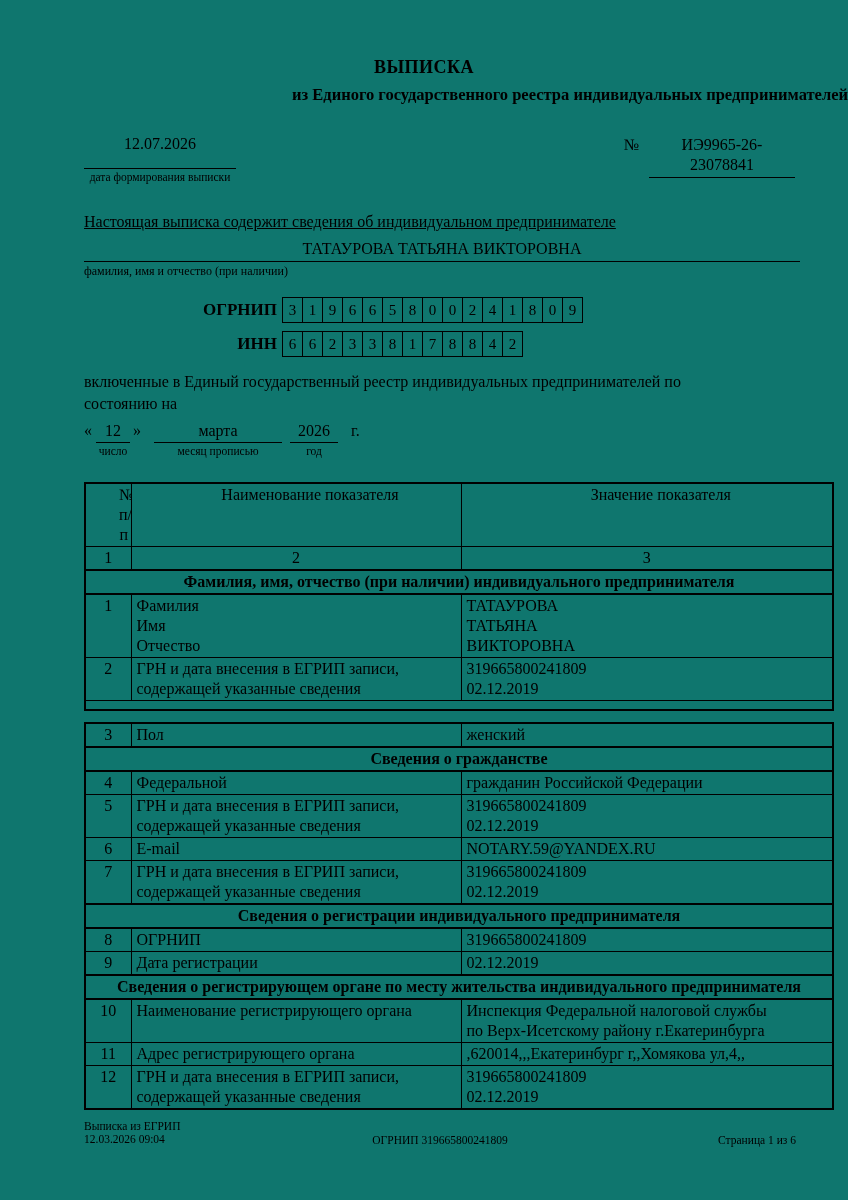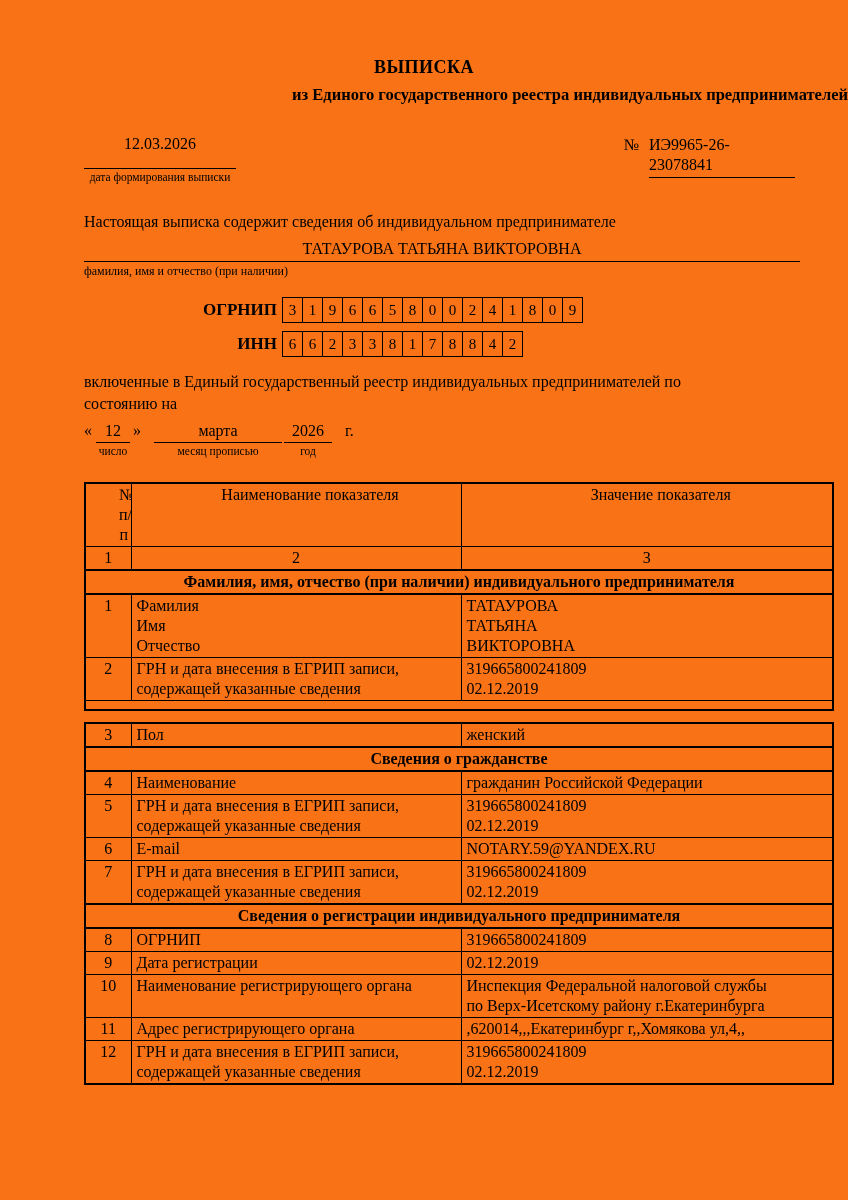--- a/index.html
+++ b/index.html
@@ -1,31 +1,31 @@
 <!DOCTYPE html>
 <html><head>
 <meta charset="utf-8">
 <style>
   * { margin:0; padding:0; box-sizing:border-box; }
   html,body { width:848px; height:1200px; background:#ffffff; overflow:hidden; }
   body { font-family:"Liberation Serif", serif; color:#000; }
-  .page { position:relative; width:848px; height:1200px; background:#f97316; }
+  .page { position:relative; width:848px; height:1200px; background:#0f766e; }
 
   .title { text-align:center; padding-top:57px; font-size:18px; font-weight:bold; letter-spacing:.5px; }
   .subtitle { text-align:right; font-size:16.5px; font-weight:bold; margin-top:7px; }
 
   .meta-row { display:flex; justify-content:space-between; margin:30px 53px 0 84px; }
   .date-block { width:152px; }
   .date-value { text-align:center; font-size:16px; padding-bottom:15px; border-bottom:1px solid #000; }
   .date-caption { text-align:center; font-size:11.5px; padding-top:2px; }
   .number-block { display:flex; align-items:flex-start; }
   .number-sign { font-size:16px; margin-right:10px; padding-top:1px; }
-  .number-lines { width:146px; border-bottom:1px solid #000; text-align:left; font-size:16px; line-height:20px; padding-bottom:2px; }
-
-  .intro { margin:30px 48px 0 84px; font-size:16px; }
+  .number-lines { width:146px; border-bottom:1px solid #000; text-align:center; font-size:16px; line-height:20px; padding-bottom:2px; }
+
+  .intro { margin:30px 48px 0 84px; font-size:16px;text-decoration:underline; }
 
   .name-block { margin:9px 48px 0 84px; }
   .name-value { text-align:center; font-size:16px; padding-bottom:3px; border-bottom:1px solid #000; }
   .name-caption { font-size:12px; padding-top:2px; }
 
   .codes { margin-top:18px; }
   .code-row { display:flex; align-items:center; margin-left:202px; }
   .code-row + .code-row { margin-top:8px; }
   .code-label { width:75px; text-align:right; font-weight:bold; font-size:17px; margin-right:5px; }
   .boxes { display:flex; }
@@ -34,21 +34,21 @@
 
   .included { margin:14px 48px 0 84px; font-size:16px; line-height:22px; white-space:pre-line; }
 
   .written-date { display:flex; align-items:flex-start; margin:7px 0 0 84px; font-size:16px; }
   .wd-col { display:flex; flex-direction:column; align-items:center; }
   .wd-value { font-size:16px; line-height:18px; padding-bottom:2px; border-bottom:1px solid #000; width:100%; text-align:center; }
   .wd-caption { font-size:11.5px; padding-top:2px; }
   .wd-quote { line-height:18px; }
   .wd-day { width:34px; margin:0 3px 0 4px; }
   .wd-month { width:128px; margin-left:13px; }
-  .wd-year { width:48px; margin-left:2px; }
+  .wd-year { width:48px; margin-left:8px; }
   .wd-g { margin-left:13px; line-height:18px; }
 
   table { border-collapse:collapse; width:704px; margin-left:84px; table-layout:fixed; }
   .tbl1 { margin-top:25px; }
   .tbl2 { margin-top:11px; }
   table { border:2px solid #000; }
   td { border:1px solid #000; font-size:16px; line-height:20px; padding:1px 5px; vertical-align:top; white-space:pre-line; overflow:hidden; }
   .c-num { width:46px; text-align:center; padding:1px 2px; }
   .c-name { width:330px; }
   .c-value { width:372px;margin-top:36px; }
@@ -65,21 +65,21 @@
 </head>
 <body>
 
 <div class="page">
 
   <div class="title">ВЫПИСКА</div>
   <div class="subtitle">из Единого государственного реестра индивидуальных предпринимателей</div>
 
   <div class="meta-row">
     <div class="date-block">
-      <div class="date-value">12.03.2026</div>
+      <div class="date-value">12.07.2026</div>
       <div class="date-caption">дата формирования выписки</div>
     </div>
     <div class="number-block">
       <span class="number-sign">№</span>
       <div class="number-lines"><span>ИЭ9965-26-</span><br><span>23078841</span></div>
     </div>
   </div>
 
   <div class="intro">Настоящая выписка содержит сведения об индивидуальном предпринимателе</div>
 
@@ -191,21 +191,21 @@
         <tr>
       <td class="c-num">3</td>
       <td class="c-name">Пол</td>
       <td class="c-value">женский</td>
     </tr>
     <tr class="section">
       <td colspan="3">Сведения о гражданстве</td>
     </tr>
     <tr>
       <td class="c-num">4</td>
-      <td class="c-name">Наименование</td>
+      <td class="c-name">Федеральной</td>
       <td class="c-value">гражданин Российской Федерации</td>
     </tr>
     <tr>
       <td class="c-num">5</td>
       <td class="c-name">ГРН и дата внесения в ЕГРИП записи,
 содержащей указанные сведения</td>
       <td class="c-value">319665800241809
 02.12.2019</td>
     </tr>
     <tr>
@@ -225,20 +225,23 @@
     </tr>
     <tr>
       <td class="c-num">8</td>
       <td class="c-name">ОГРНИП</td>
       <td class="c-value">319665800241809</td>
     </tr>
     <tr>
       <td class="c-num">9</td>
       <td class="c-name">Дата регистрации</td>
       <td class="c-value">02.12.2019</td>
+    </tr>
+    <tr class="section">
+      <td colspan="3">Сведения о регистрирующем органе по месту жительства индивидуального предпринимателя</td>
     </tr>
     <tr>
       <td class="c-num">10</td>
       <td class="c-name">Наименование регистрирующего органа</td>
       <td class="c-value">Инспекция Федеральной налоговой службы
 по Верх-Исетскому району г.Екатеринбурга</td>
     </tr>
     <tr>
       <td class="c-num">11</td>
       <td class="c-name">Адрес регистрирующего органа</td>
@@ -247,14 +250,22 @@
     <tr>
       <td class="c-num">12</td>
       <td class="c-name">ГРН и дата внесения в ЕГРИП записи,
 содержащей указанные сведения</td>
       <td class="c-value">319665800241809
 02.12.2019</td>
     </tr>
   </tbody>
     </table>
 
+  <div class="footer">
+    <div class="footer-left">
+      <div>Выписка из ЕГРИП</div>
+      <div>12.03.2026 09:04</div>
+    </div>
+    <div class="footer-center">ОГРНИП 319665800241809</div>
+    <div class="footer-right">Страница 1 из 6</div>
+  </div>
 
 </div>
 
 </body></html>

